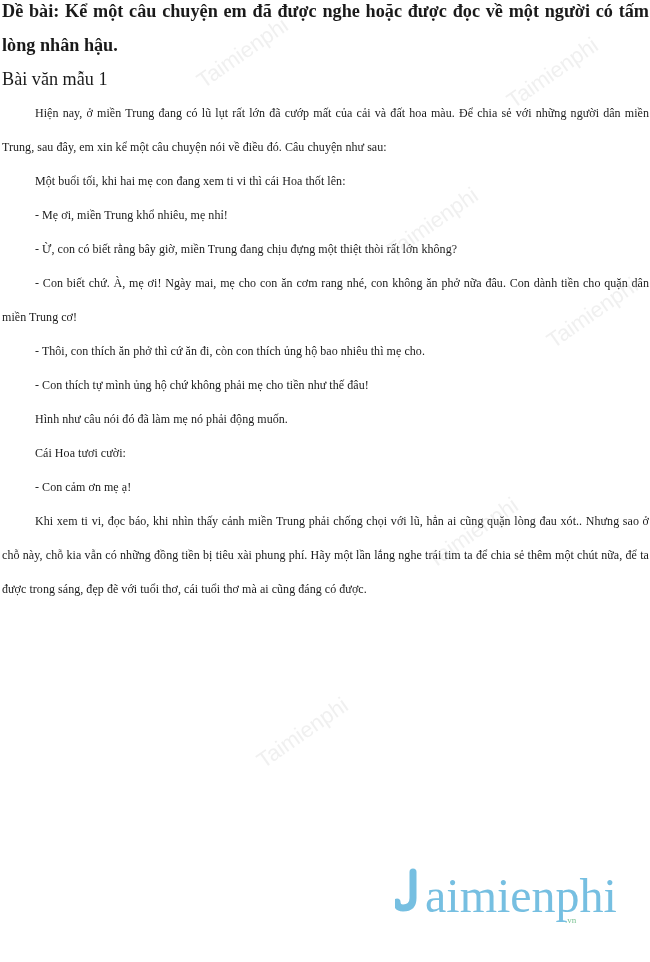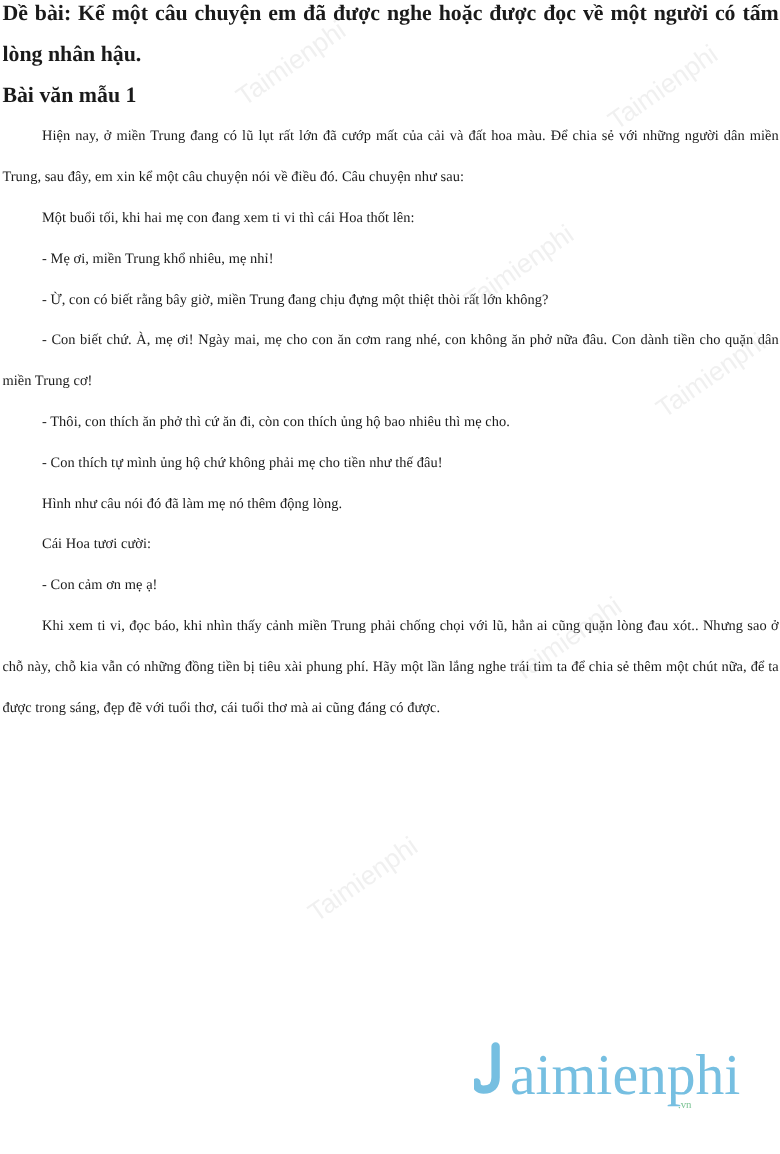--- a/index.html
+++ b/index.html
@@ -32,21 +32,21 @@
     }
     .title {
       font-weight: bold;
       font-size: 18.2px;
       line-height: 34px;
       margin: 0;
       margin-top: -6px;
       text-align: justify;
     }
     .heading {
-      font-weight: bold;
+      font-weight: normal;
       font-size: 18.2px;
       line-height: 34px;
       margin: 0;
     }
     .indent {
       text-indent: 33px;
     }
     .wm-text {
       position: absolute;
       left: 395px;
@@ -88,21 +88,21 @@
   <p class="title">Dề bài: Kể một câu chuyện em đã được nghe hoặc được đọc về một người có tấm lòng nhân hậu.</p>
   <p class="heading">Bài văn mẫu 1</p>
 
   <p class="line indent">Hiện nay, ở miền Trung đang có lũ lụt rất lớn đã cướp mất của cải và đất hoa màu. Để chia sẻ với những người dân miền Trung, sau đây, em xin kể một câu chuyện nói về điều đó. Câu chuyện như sau:</p>
   <p class="line indent">Một buổi tối, khi hai mẹ con đang xem ti vi thì cái Hoa thốt lên:</p>
   <p class="line indent">- Mẹ ơi, miền Trung khổ nhiêu, mẹ nhỉ!</p>
   <p class="line indent">- Ừ, con có biết rằng bây giờ, miền Trung đang chịu đựng một thiệt thòi rất lớn không?</p>
   <p class="line indent">- Con biết chứ. À, mẹ ơi! Ngày mai, mẹ cho con ăn cơm rang nhé, con không ăn phở nữa đâu. Con dành tiền cho quặn dân miền Trung cơ!</p>
   <p class="line indent">- Thôi, con thích ăn phở thì cứ ăn đi, còn con thích ủng hộ bao nhiêu thì mẹ cho.</p>
   <p class="line indent">- Con thích tự mình ủng hộ chứ không phải mẹ cho tiền như thế đâu!</p>
-  <p class="line indent">Hình như câu nói đó đã làm mẹ nó thêm động lòng.</p>
+  <p class="line indent">Hình như câu nói đó đã làm mẹ nó phải động muốn.</p>
   <p class="line indent">Cái Hoa tươi cười:</p>
   <p class="line indent">- Con cảm ơn mẹ ạ!</p>
   <p class="line indent">Khi xem ti vi, đọc báo, khi nhìn thấy cảnh miền Trung phải chống chọi với lũ, hẳn ai cũng quặn lòng đau xót.. Nhưng sao ở chỗ này, chỗ kia vẫn có những đồng tiền bị tiêu xài phung phí. Hãy một lần lắng nghe trái tim ta để chia sẻ thêm một chút nữa, để ta được trong sáng, đẹp đẽ với tuổi thơ, cái tuổi thơ mà ai cũng đáng có được.</p>
 </div>
 
 <div class="faint-wm" style="left:190px;top:40px;">Taimienphi</div>
 <div class="faint-wm" style="left:500px;top:60px;">Taimienphi</div>
 <div class="faint-wm" style="left:380px;top:210px;">Taimienphi</div>
 <div class="faint-wm" style="left:540px;top:300px;">Taimienphi</div>
 <div class="faint-wm" style="left:420px;top:520px;">Taimienphi</div>

